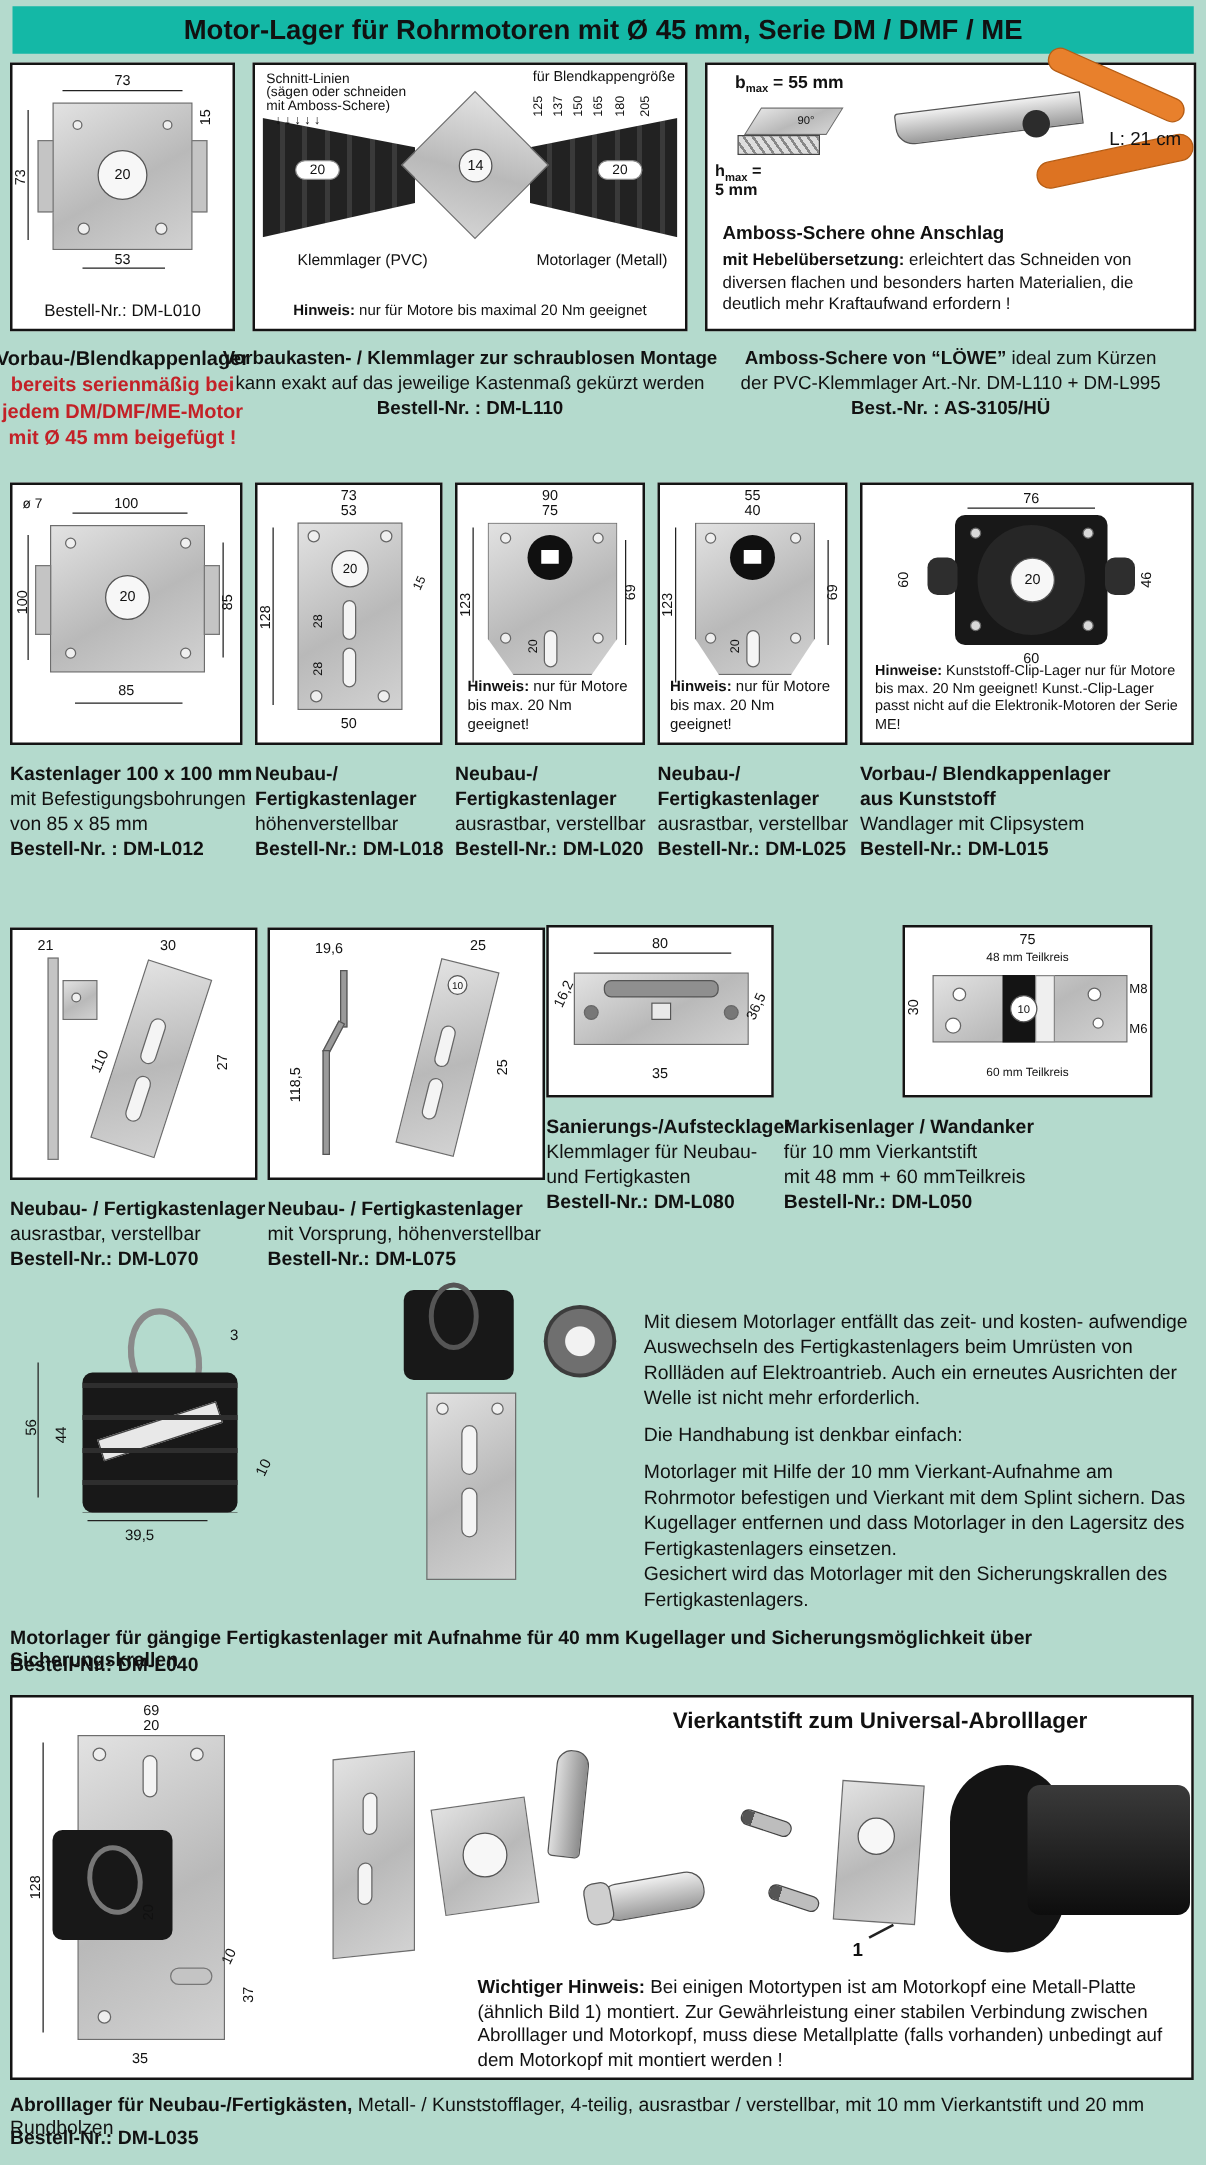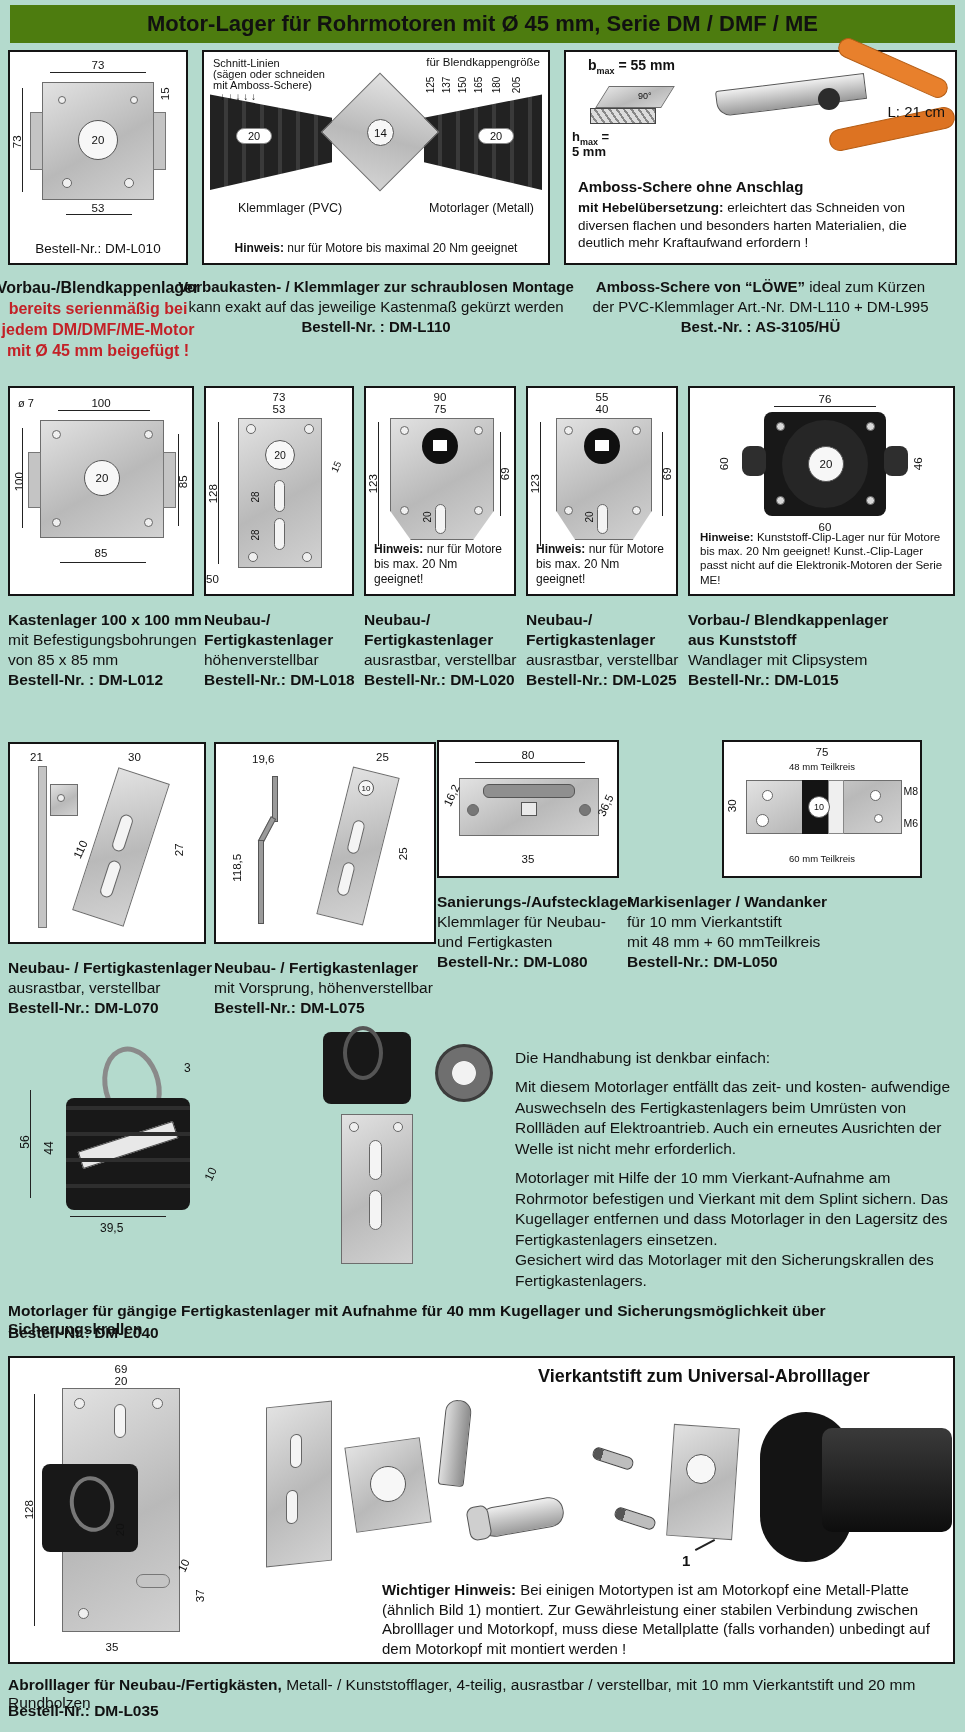--- a/index.html
+++ b/index.html
@@ -1,19 +1,19 @@
 <!DOCTYPE html>
 <html><head>
 <meta charset="utf-8">
 <style>
   *{box-sizing:border-box;margin:0;padding:0;}
   body{font-family:"Liberation Sans",sans-serif;}
   #page{position:relative;width:965px;height:1732px;background:#b4dacd;color:#111;overflow:hidden;}
   .abs{position:absolute;}
-  .titlebar{position:absolute;top:5px;left:10px;width:945px;height:38px;background:#4d7c0f;
+  .titlebar{position:absolute;top:5px;left:10px;width:945px;height:38px;background:#14b8a6;
     display:flex;align-items:center;justify-content:center;font-size:22px;font-weight:bold;}
   .panel{background:#fff;border:2px solid #141414;position:relative;}
   .draw{position:absolute;inset:0;}
   .dim{position:absolute;font-size:11.5px;line-height:1;white-space:nowrap;color:#111;}
   .vdim{transform:rotate(-90deg);transform-origin:center;}
   .ddim{transform:rotate(-65deg);transform-origin:center;}
   .dline{position:absolute;background:#222;}
   .plate{position:absolute;background:linear-gradient(150deg,#e2e2e2 0%,#b9b9b9 55%,#d2d2d2 100%);border:1px solid #6d6d6d;}
   .hole{position:absolute;border-radius:50%;background:#f7f7f7;border:1.5px solid #555;
     display:flex;align-items:center;justify-content:center;font-size:11.5px;}
@@ -169,21 +169,21 @@
         <div class="slot" style="left:68px;top:130px;width:11px;height:32px;"></div>
         <span class="dim vdim" style="left:44px;top:104px;font-size:10px;">28</span>
         <span class="dim vdim" style="left:44px;top:142px;font-size:10px;">28</span>
         <div class="dot" style="left:42px;top:164px;width:10px;height:10px;"></div>
         <div class="dot" style="left:96px;top:164px;width:10px;height:10px;"></div>
         <span class="dim" style="left:0;top:4px;width:100%;text-align:center;">73</span>
         <span class="dim" style="left:0;top:16px;width:100%;text-align:center;">53</span>
         <span class="dim vdim" style="left:-2px;top:100px;">128</span>
         <div class="dline" style="left:12px;top:34px;width:1px;height:142px;"></div>
         <span class="dim ddim" style="right:10px;top:74px;font-size:10px;">15</span>
-        <span class="dim" style="left:0;top:186px;width:100%;">50</span>
+        <span class="dim" style="left:0;top:186px;width:100%;text-align:center;">50</span>
       </div>
       <div class="capL" style="margin-top:14px;">
         <div class="capline b">Neubau-/</div>
         <div class="capline b">Fertigkastenlager</div>
         <div class="capline">höhenverstellbar</div>
         <div class="capline b">Bestell-Nr.: DM-L018</div>
       </div>
     </div>
 
     <div style="width:152px;">
@@ -373,22 +373,22 @@
     <div class="abs" style="left:58px;top:-6px;width:40px;height:54px;border:4px solid #555;border-radius:50%;"></div>
     <div class="abs" style="left:150px;top:12px;width:58px;height:58px;border-radius:50%;background:radial-gradient(circle at 50% 50%,#f2f2f2 0 28%,#6f6f6f 30% 62%,#3c3c3c 64% 100%);"></div>
     <div class="plate" style="left:56px;top:82px;width:72px;height:150px;"></div>
     <div class="slot" style="left:84px;top:108px;width:13px;height:40px;"></div>
     <div class="slot" style="left:84px;top:158px;width:13px;height:40px;"></div>
     <div class="dot" style="left:64px;top:90px;width:10px;height:10px;"></div>
     <div class="dot" style="left:108px;top:90px;width:10px;height:10px;"></div>
   </div>
 
   <div class="abs" style="left:515px;top:1048px;width:444px;font-size:15.5px;line-height:1.32;">
+    <p>Mit diesem Motorlager entfällt das zeit- und kosten- aufwendige Auswechseln des Fertigkastenlagers beim Umrüsten von Rollläden auf Elektroantrieb. Auch ein erneutes Ausrichten der Welle ist nicht mehr erforderlich.</p>
     <p>Die Handhabung ist denkbar einfach:</p>
-    <p>Mit diesem Motorlager entfällt das zeit- und kosten- aufwendige Auswechseln des Fertigkastenlagers beim Umrüsten von Rollläden auf Elektroantrieb. Auch ein erneutes Ausrichten der Welle ist nicht mehr erforderlich.</p>
     <p style="margin-bottom:0;">Motorlager mit Hilfe der 10 mm Vierkant-Aufnahme am Rohrmotor befestigen und Vierkant mit dem Splint sichern. Das Kugellager entfernen und dass Motorlager in den Lagersitz des Fertigkastenlagers einsetzen.</p>
     <p>Gesichert wird das Motorlager mit den Sicherungskrallen des Fertigkastenlagers.</p>
   </div>
 
   <div class="abs b" style="left:8px;top:1302px;width:949px;font-size:15.5px;">Motorlager für gängige Fertigkastenlager mit Aufnahme für 40 mm Kugellager und Sicherungsmöglichkeit über Sicherungskrallen</div>
   <div class="abs b" style="left:8px;top:1324px;font-size:15.5px;">Bestell-Nr.: DM-L040</div>
 
   <div class="panel abs" style="left:8px;top:1356px;width:947px;height:308px;">
 
     <div class="abs" style="left:8px;top:6px;width:240px;height:292px;">

